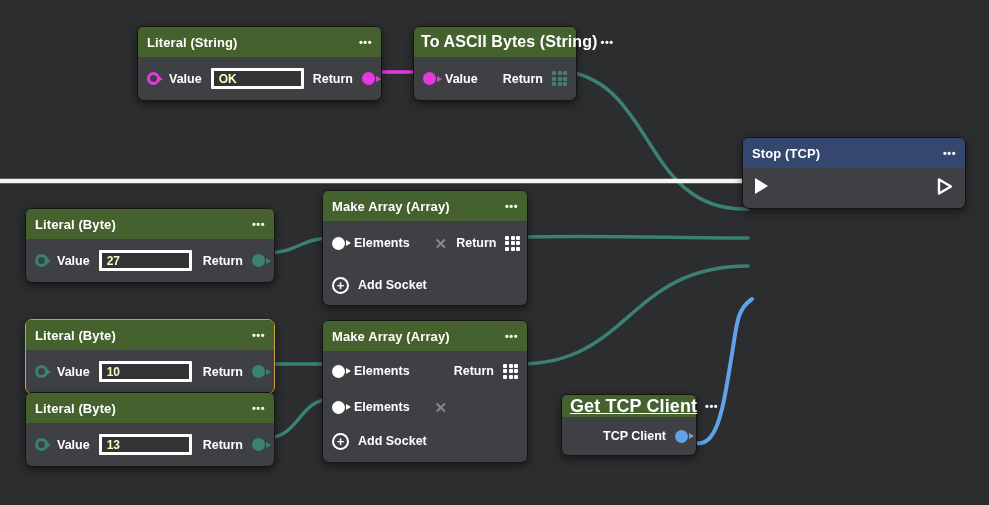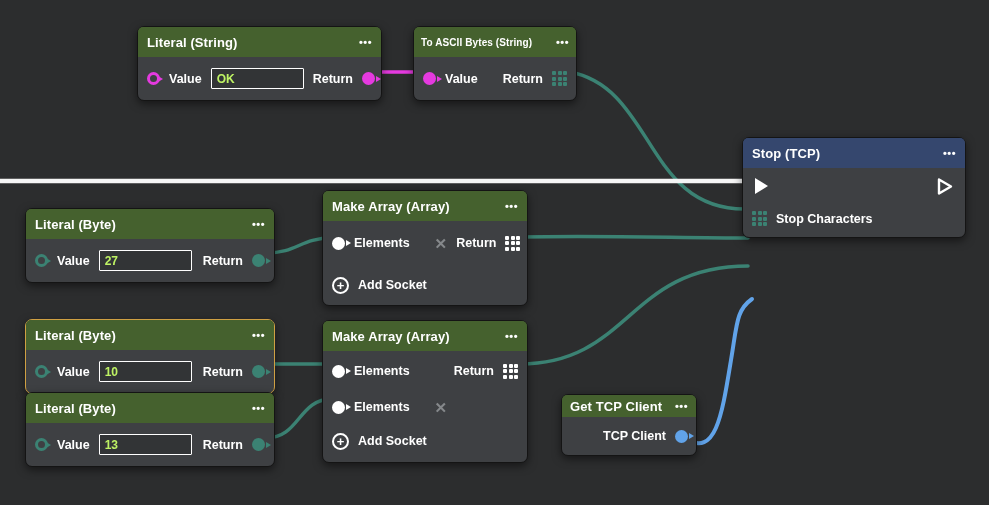--- a/index.html
+++ b/index.html
@@ -48,22 +48,22 @@
   
   .grid{width:15px;height:15px;display:grid;
         grid-template-columns:repeat(3,1fr);grid-template-rows:repeat(3,1fr);
         gap:1.5px;flex:none;}
   .grid b{background:var(--c);border-radius:1px;}
   
   .flow{flex:none;display:block;}
   
   .field{
     width:93px;height:21px;flex:none;box-sizing:border-box;
-    background:#323436;border:1px solid #ffffff;border-radius:1px;
-    color:#bef264;font:600 12px "Liberation Sans",sans-serif;padding:0 5px;
+    background:#323436;border:3px solid #ffffff;border-radius:1px;
+    color:#fef9c3;font:600 12px "Liberation Sans",sans-serif;padding:0 5px;
   }
   .xdel{color:#85888b;font-size:15px;font-weight:700;flex:none;cursor:pointer;line-height:1;}
   .addsock{
     width:17px;height:17px;flex:none;border:2px solid #fff;border-radius:50%;
     display:flex;align-items:center;justify-content:center;
     font-size:13px;font-weight:700;box-sizing:border-box;cursor:pointer;
   }
 </style>
 </head>
 <body>
@@ -89,21 +89,21 @@
     <span class="sock line magenta"></span>
     <span class="lbl">Value</span>
     <input class="field" value="OK" style="">
     <span class="lbl ml-auto">Return</span>
     <span class="sock fill magenta"></span>
   </div>
 </div>
 
 <div class="node" style="left:413px;top:26px;width:164px;">
   <div class="hdr green" style="padding:0 7px;">
-    <span style="font-size:10px;">To ASCII Bytes (String)</span>
+    <span style="font-size:16px;">To ASCII Bytes (String)</span>
     <span class="dots" style="margin-left:3px;">•••</span>
   </div>
   <div class="row" style="height:43px;">
     <span class="sock fill magenta"></span>
     <span class="lbl">Value</span>
     <span class="lbl ml-auto">Return</span>
     <span class="grid teal">
         <b></b>
         <b></b>
         <b></b>
@@ -123,34 +123,20 @@
     <span class="dots">•••</span>
   </div>
   <div class="row" style="height:36px;padding:0 11px;">
     <svg class="flow" width="16" height="18" viewBox="0 0 16 18">
         <polygon points="1,1 14,9 1,17" fill="#fff"></polygon>
       </svg>
     <svg class="flow ml-auto" width="17" height="19" viewBox="0 0 17 19">
         <polygon points="2,2.5 14,9.5 2,16.5" fill="none" stroke="#fff" stroke-width="2.4" stroke-linejoin="round"></polygon>
       </svg>
   </div>
-  <div class="row" style="height:29px;">
-    <span class="grid teal">
-        <b></b>
-        <b></b>
-        <b></b>
-        <b></b>
-        <b></b>
-        <b></b>
-        <b></b>
-        <b></b>
-        <b></b>
-      </span>
-    <span class="lbl">Stop Characters</span>
-  </div>
 </div>
 
 <div class="node" style="left:25px;top:208px;width:250px;">
   <div class="hdr green">
     <span>Literal (Byte)</span>
     <span class="dots">•••</span>
   </div>
   <div class="row" style="height:43px;">
     <span class="sock line teal"></span>
     <span class="lbl">Value</span>
@@ -243,20 +229,20 @@
     <span class="xdel" style="margin-left:16px;">✕</span>
   </div>
   <div class="row" style="height:36px;">
     <span class="addsock">+</span>
     <span class="lbl">Add Socket</span>
   </div>
 </div>
 
 <div class="node" style="left:561px;top:394px;width:136px;">
   <div class="hdr green" style="height:22px;padding:0 8px;">
-    <span style="font-size:13px;">Get TCP Client</span>
+    <span style="font-size:18px;text-decoration:underline;">Get TCP Client</span>
     <span class="dots">•••</span>
   </div>
   <div class="row" style="height:38px;padding-right:8px;">
     <span class="lbl ml-auto">TCP Client</span>
     <span class="sock fill blueC"></span>
   </div>
 </div>
 
 </body></html>

